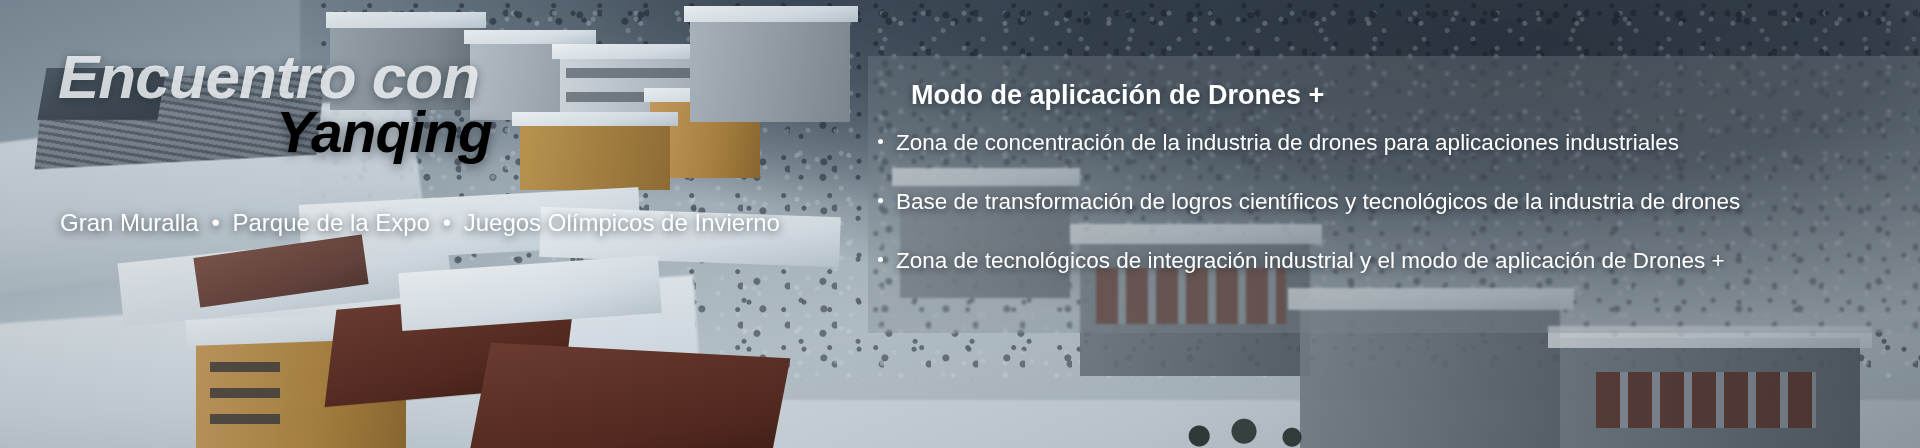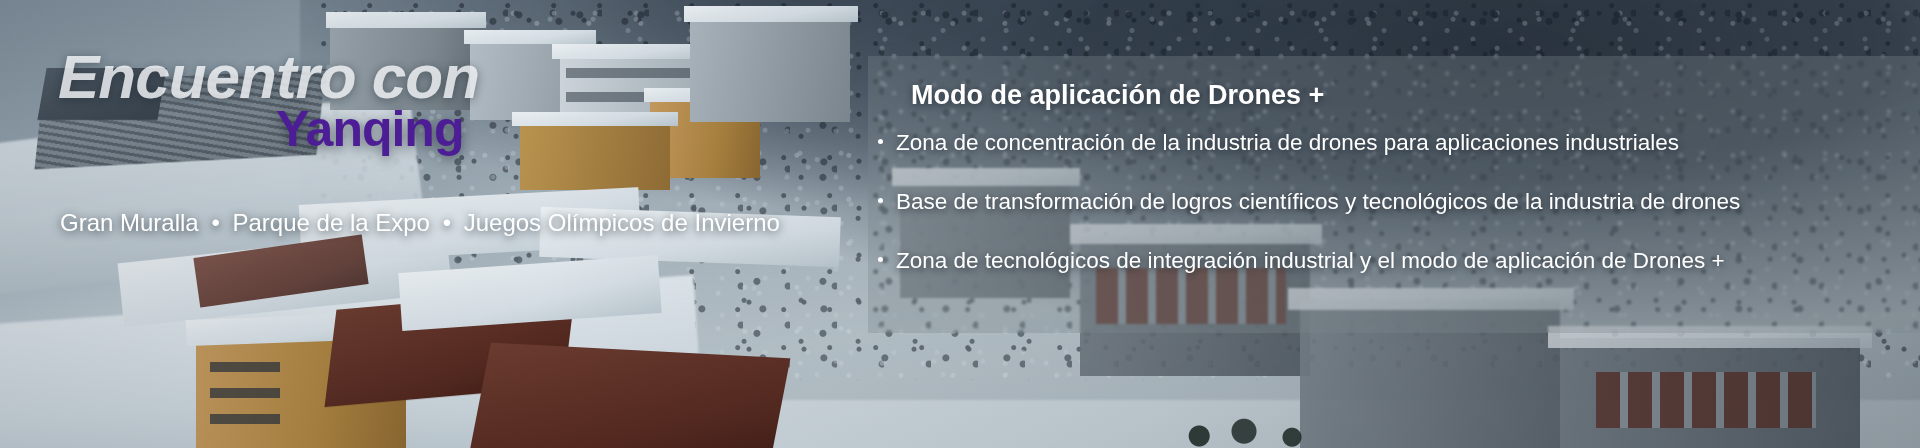--- a/index.html
+++ b/index.html
@@ -135,24 +135,25 @@
     letter-spacing: -1px;
     color: rgba(244,247,249,0.82);
     text-shadow: 0 2px 10px rgba(20,30,40,.45);
     white-space: nowrap;
     line-height: 1.05;
   }
   .title-line2 {
     position: absolute;
     left: 276px;
     top: 103px;
-    font-size: 50px;
+    font-size: 57px;
     font-weight: bold;
+    font-style: italic;
     letter-spacing: -1px;
-    color: #4c1d95;
+    color: #000000;
     text-shadow: 0 3px 12px rgba(15,25,35,.55);
     white-space: nowrap;
     line-height: 1.05;
   }
   .subtitle {
     position: absolute;
     left: 60px;
     top: 209px;
     font-size: 24px;
     font-weight: normal;

